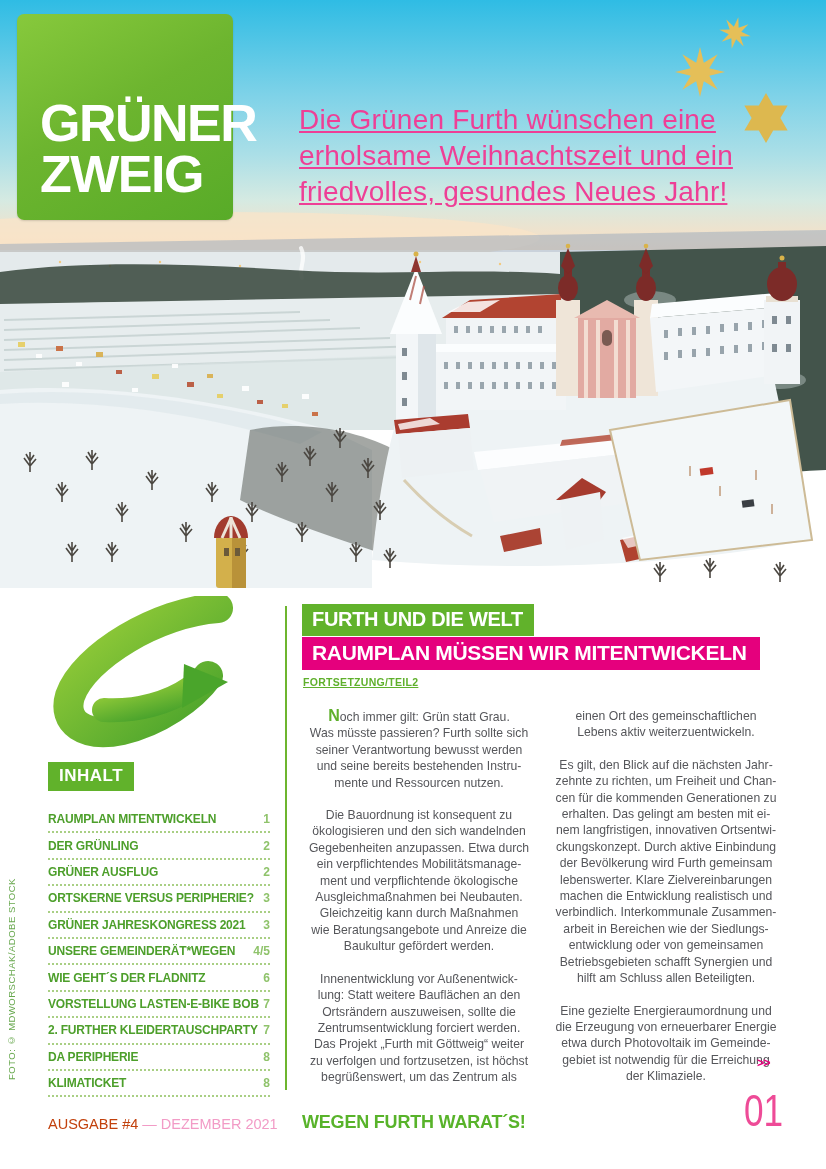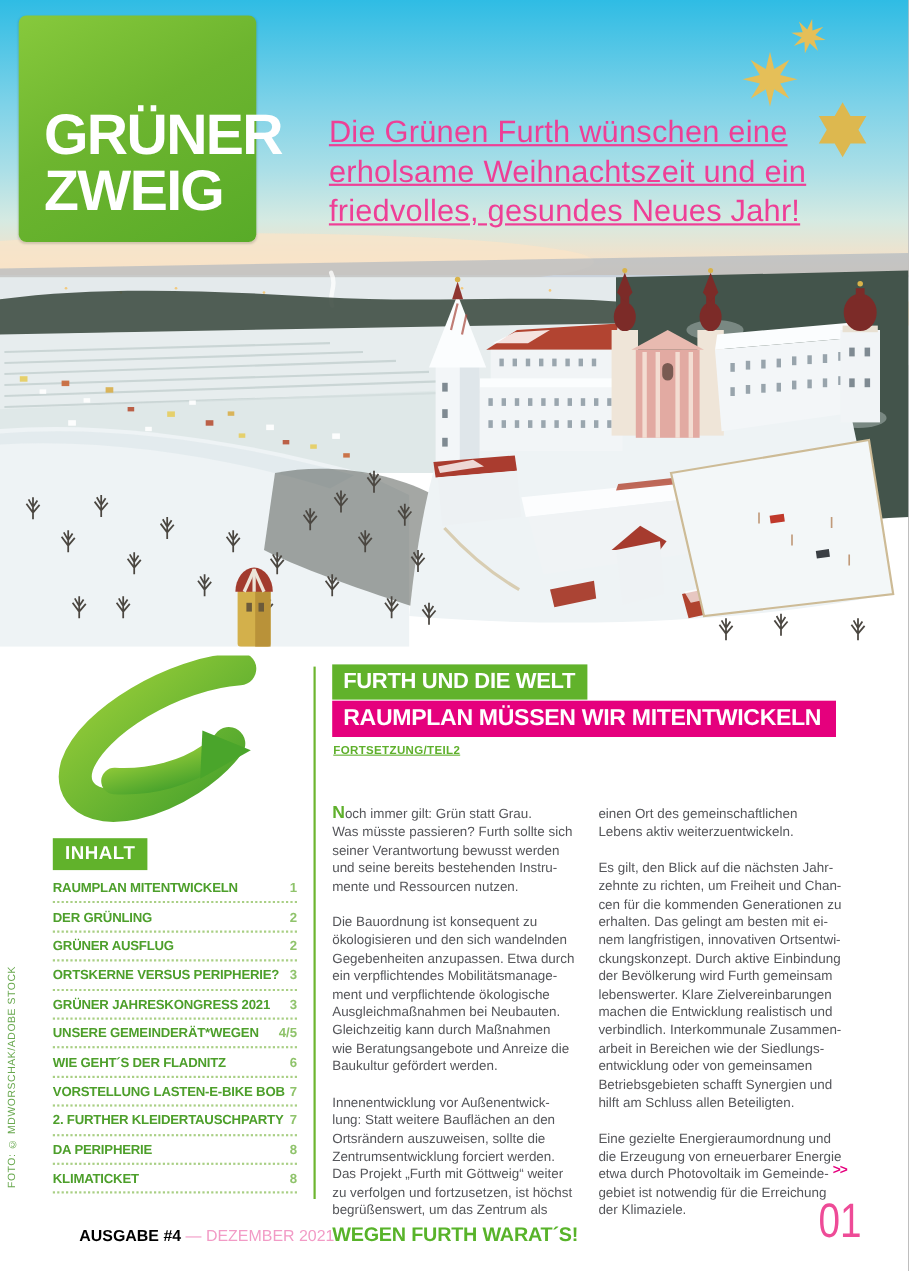--- a/index.html
+++ b/index.html
@@ -13,46 +13,46 @@
             box-shadow:0 1px 2px rgba(0,0,0,.15);}
   .masthead-title{position:absolute;left:23px;top:84px;color:#ffffff;font-weight:800;
             font-size:52px;line-height:51px;letter-spacing:-1.5px;white-space:pre;}
   .greeting{position:absolute;left:299px;top:102px;color:#ee3f96;font-size:28px;
             line-height:36px;font-weight:400;letter-spacing:.2px;white-space:pre;text-decoration:underline;}
   
   .logo{position:absolute;left:40px;top:596px;width:194px;height:158px;}
   .toc{position:absolute;left:48px;top:762px;width:222px;}
   .toc-header{display:inline-block;background:#61b22b;color:#fff;font-weight:800;
             font-size:17px;letter-spacing:.5px;padding:4px 11px 5px 11px;}
-  .toc-list{margin-top:4px;}
+  .toc-list{margin-top:16px;}
   .toc-row{display:flex;justify-content:space-between;align-items:center;height:24.4px;
             border-bottom:2px dotted #a9cf84;}
   .toc-label{color:#4d9f2b;font-weight:700;font-size:12px;letter-spacing:-.2px;white-space:nowrap;}
   .toc-page{color:#8fc36b;font-weight:700;font-size:12px;}
   .credit{position:absolute;left:6px;top:900px;height:180px;writing-mode:vertical-rl;
             transform:rotate(180deg);color:#68a84e;font-size:9.5px;font-weight:500;
             letter-spacing:.5px;white-space:nowrap;}
   .divider{position:absolute;left:285px;top:606px;width:2px;height:484px;background:#6db52f;}
   
   .kicker{position:absolute;left:302px;top:604px;background:#61b22b;color:#fff;
             font-weight:800;font-size:20px;letter-spacing:-.3px;padding:4px 11px 5px 10px;}
   .headline{position:absolute;left:302px;top:637px;background:#e5007d;color:#fff;
             font-weight:800;font-size:21px;letter-spacing:-.3px;padding:4px 13px 5px 10px;}
   .subhead{position:absolute;left:303px;top:676px;color:#5fb02c;font-weight:800;
             font-size:10.5px;letter-spacing:.3px;text-decoration:underline;}
-  .cols{position:absolute;left:302px;top:732px;width:486px;display:flex;gap:8px;}
+  .cols{position:absolute;left:302px;top:708px;width:486px;display:flex;gap:8px;text-align:center;}
   .col1{width:234px;} .col2{width:244px;}
   .cols p{margin:0 0 16px 0;color:#55565a;font-size:12.2px;line-height:16.4px;
             white-space:pre;letter-spacing:0;}
   .dropcap{color:#5fb02c;font-weight:800;font-size:16px;}
   .more{position:absolute;left:757px;top:1056px;color:#e5007d;font-weight:800;
             font-size:12.5px;letter-spacing:-1px;}
   
   .issue{position:absolute;left:48px;top:1116px;font-size:14.5px;white-space:pre;}
-  .issue-bold{color:#000000;font-weight:700;margin-left:24px;}
+  .issue-bold{color:#c2410c;font-weight:400;}
   .issue-rest{color:#f29bc6;font-weight:400;}
   .slogan{position:absolute;left:302px;top:1112px;color:#58b32a;font-weight:800;
             font-size:18px;letter-spacing:-.2px;text-align:center;}
   .pagenum{position:absolute;left:744px;top:1086px;color:#ee4b97;font-size:44px;
             font-weight:400;transform:scaleX(.8);transform-origin:left top;}
 </style>
 </head>
 <body>
 
 <div class="page">

